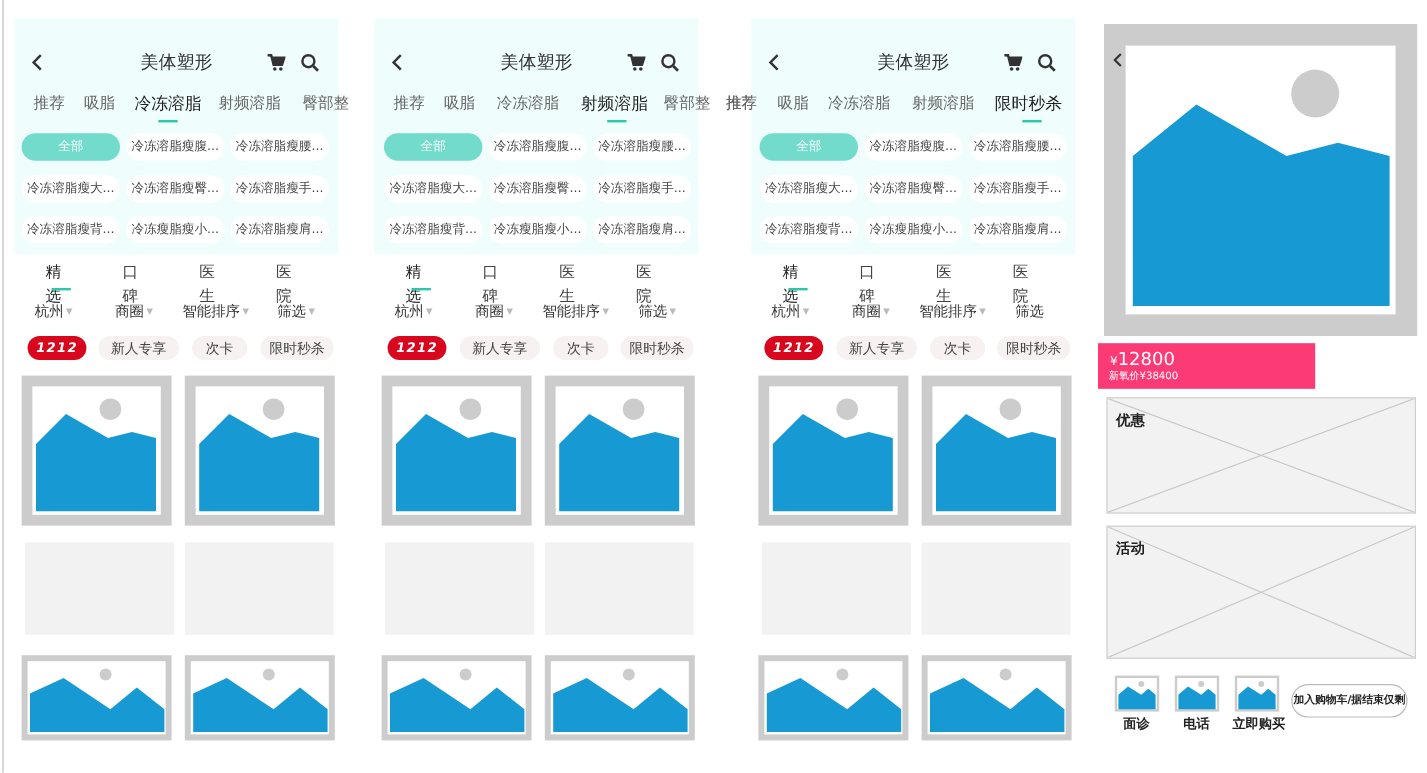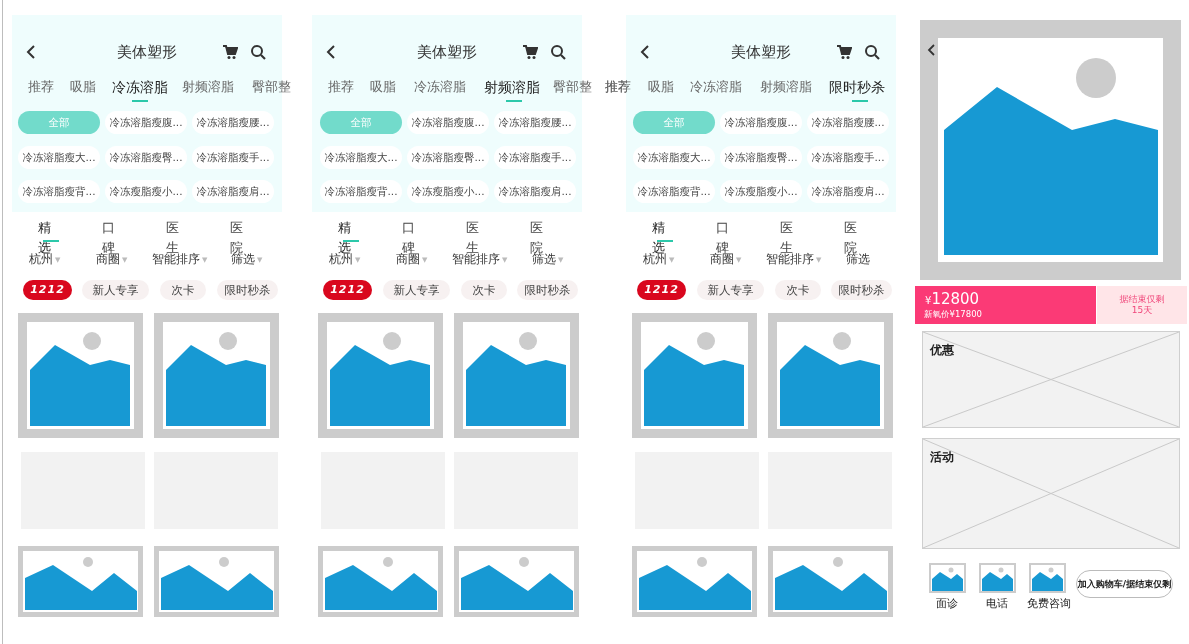--- a/index.html
+++ b/index.html
@@ -47,21 +47,21 @@
   .price-main .yen { font-size: 10px; }
   .price-sub { position: absolute; left: 9px; top: 22px; font-size: 8.5px; line-height: 12px; }
   .price-r { position: absolute; left: 182px; top: 0; width: 90px; height: 38px; background: #ffe5e8; color: #f0467a; font-size: 9px; text-align: center; line-height: 11px; padding-top: 8px; }
 
   .xbox { position: absolute; left: 922px; width: 258px; background: #f2f2f2; border: 1px solid #cfcfcf; }
   .xbox svg { position: absolute; left: 0; top: 0; width: 100%; height: 100%; }
   .xbox .lbl { position: absolute; left: 7px; top: 10px; font-size: 12px; font-weight: bold; color: #222; }
 
   .act { position: absolute; top: 563px; width: 40px; text-align: center; }
   .act .ico { position: relative; width: 37px; height: 30px; background: #ccc; margin: 0 auto; }
-  .act .lbl { font-size: 11px; font-weight: normal; color: #222; margin-top: 3px; white-space: nowrap; }
+  .act .lbl { font-size: 11px; font-weight: bold; color: #222; margin-top: 3px; white-space: nowrap; }
   .buybtn { position: absolute; left: 1076px; top: 570px; width: 97px; height: 28px; border: 1px solid #bbb; border-radius: 14px; font-size: 9px; font-weight: bold; color: #222; text-align: center; line-height: 26px; background: #fff; white-space: nowrap; }
 </style>
 </head>
 <body>
 
 <div class="left-rule"></div>
 
 <div class="screen" style="left:0;">
   <div class="topbox"></div>
   <div class="hdr">
@@ -353,25 +353,21 @@
   </div>
   <div style="position:absolute;left:926px;top:42px;">
     <svg width="10" height="16" viewBox="0 0 10 16">
         <path d="M8 3 L3 8 L8 13" stroke="#333" stroke-width="1.8" fill="none"></path>
       </svg>
   </div>
 
   <div class="pricebar">
     <div class="price-l">
       <div class="price-main"><span class="yen">¥</span><span>12800</span></div>
-      <div class="price-sub">新氧价¥17800</div>
-    </div>
-    <div class="price-r">
-      <div>据结束仅剩</div>
-      <div>15天</div>
+      <div class="price-sub">新氧价¥38400</div>
     </div>
   </div>
 
   <div class="xbox" style="top:331px;height:97px;">
     <svg viewBox="0 0 258 97" preserveAspectRatio="none">
         <line x1="0" y1="0" x2="258" y2="97" stroke="#c8c8c8" stroke-width="1"></line>
         <line x1="258" y1="0" x2="0" y2="97" stroke="#c8c8c8" stroke-width="1"></line>
       </svg>
     <div class="lbl">优惠</div>
   </div>
@@ -404,16 +400,16 @@
     <div class="lbl">电话</div>
   </div>
   <div class="act" style="left:1027px;">
     <div class="ico">
       <svg width="37" height="30" viewBox="0 0 37 30">
           <rect x="2" y="2" width="33" height="26" fill="#fff"></rect>
           <circle cx="22" cy="7" r="2.5" fill="#ccc"></circle>
           <polygon points="3,16 11,9 22,16 28,11 34,16 34,28 3,28" fill="#1799d3"></polygon>
         </svg>
     </div>
-    <div class="lbl">免费咨询</div>
+    <div class="lbl">立即购买</div>
   </div>
   <div class="buybtn">加入购物车/据结束仅剩</div>
 </div>
 
 </body></html>

